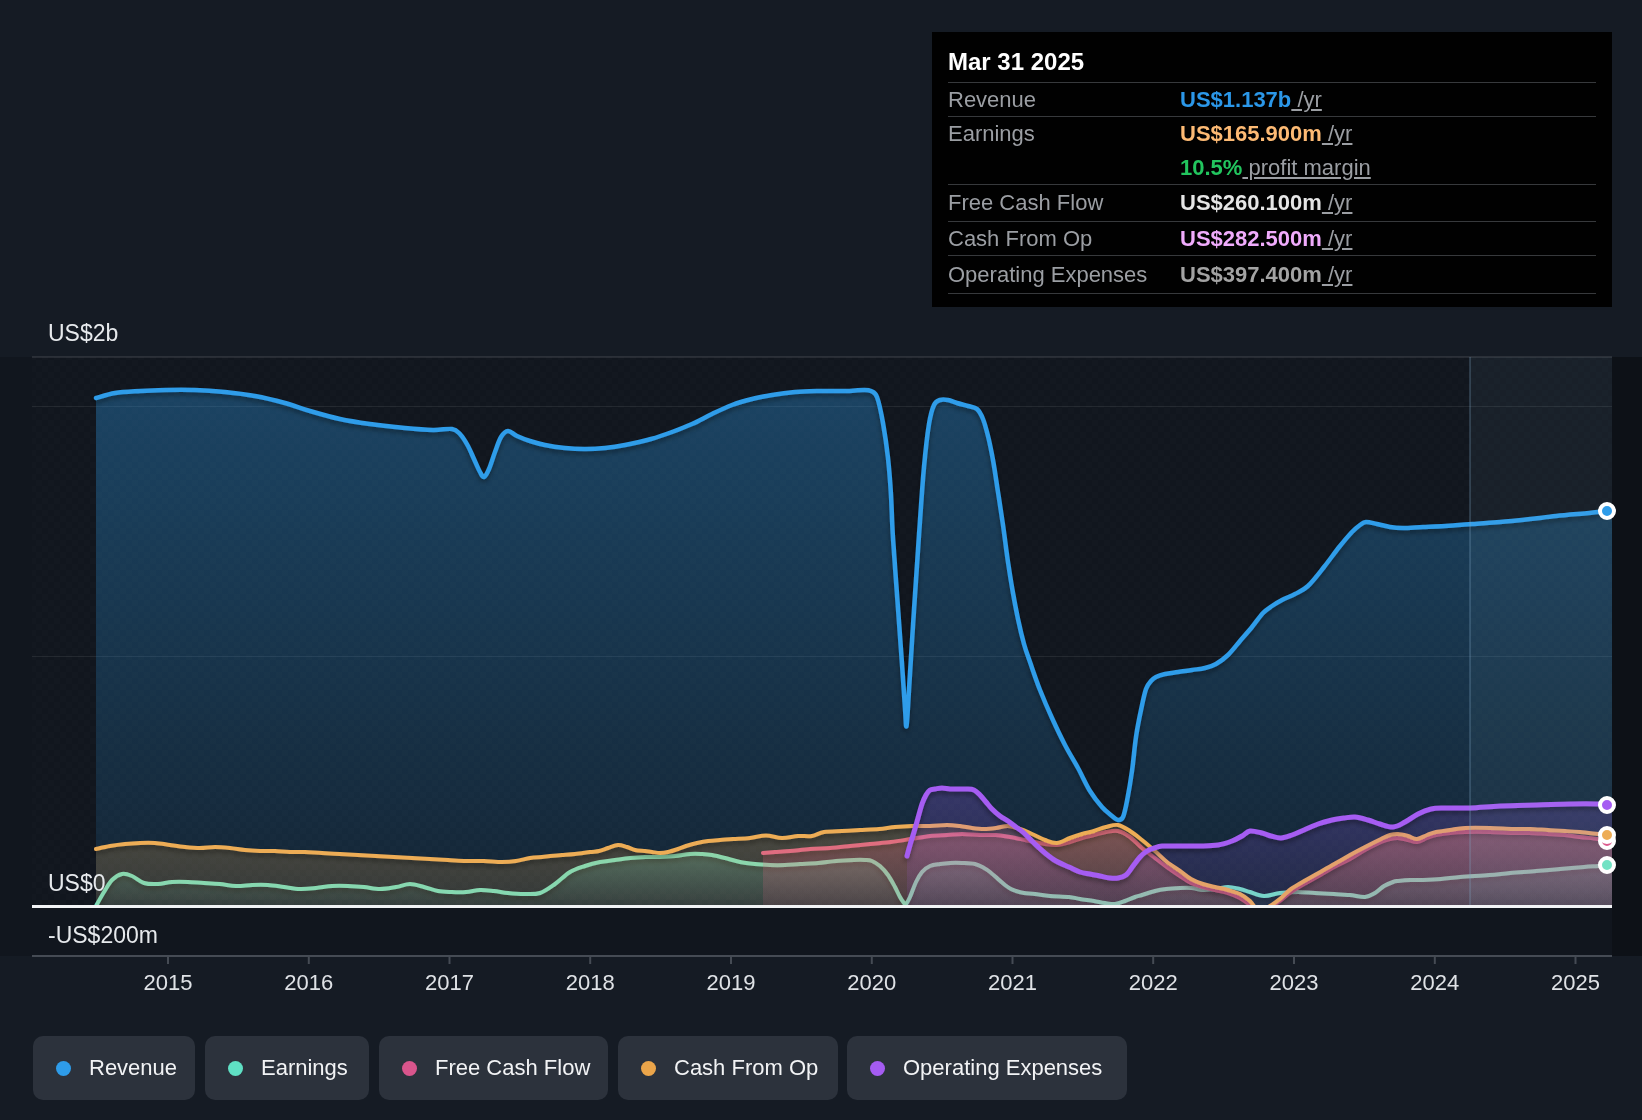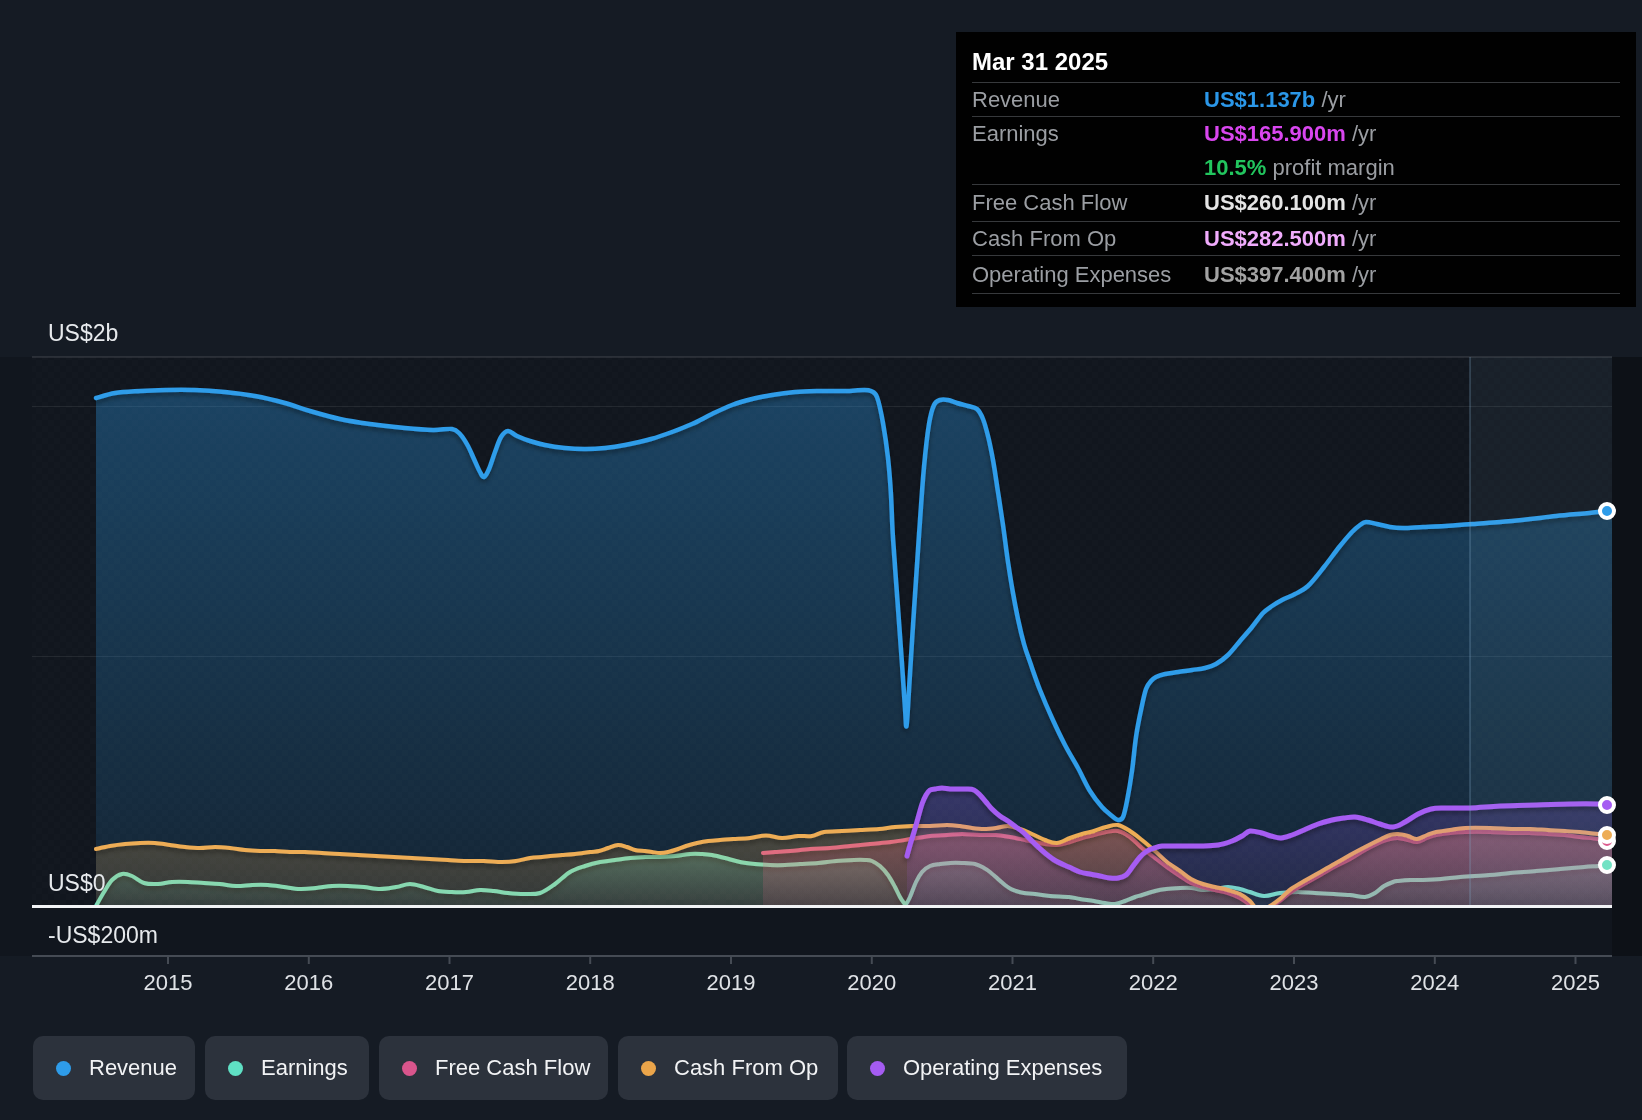--- a/index.html
+++ b/index.html
@@ -1,24 +1,24 @@
 <!DOCTYPE html>
 <html><head>
 <meta charset="utf-8">
 <style>
 html,body{margin:0;padding:0;}
 body{width:1642px;height:1120px;background:#151b24;overflow:hidden;position:relative;
 font-family:"Liberation Sans",sans-serif;}
 .abs{position:absolute;}
-.tooltip{position:absolute;left:932px;top:32px;width:680px;height:275px;background:#010101;margin-left:24px;}
+.tooltip{position:absolute;left:932px;top:32px;width:680px;height:275px;background:#010101;}
 .tt-title{height:50px;line-height:59px;padding-left:16px;color:#fff;font-size:24px;font-weight:700;}
 .tt-row{margin:0 16px;border-top:1px solid #37393c;display:flex;font-size:22px;color:#9b9ea3;}
 .tt-label{width:232px;}
 .tt-val{font-weight:700;}
-.tt-unit{color:#9b9ea3;font-weight:400;}
+.tt-unit{color:#9b9ea3;font-weight:400;text-decoration:underline;}
 .legend{position:absolute;top:1036px;height:64px;background:#2c323c;border-radius:10px;
 display:flex;align-items:center;padding-left:23px;box-sizing:border-box;
 font-size:22px;font-weight:500;color:#f2f3f5;}
 .dot{width:15px;height:15px;border-radius:50%;margin-right:18px;flex:0 0 auto;}
 </style>
 </head>
 <body>
 <svg class="abs" style="left:0;top:0" width="1642" height="1120" viewBox="0 0 1642 1120">
 <defs>
 <linearGradient id="grev" x1="0" y1="390" x2="0" y2="908" gradientUnits="userSpaceOnUse">
@@ -114,21 +114,21 @@
 
 </svg>
 <div class="tooltip">
   <div class="tt-title">Mar 31 2025</div>
   <div class="tt-row" style="height:33px;line-height:33px;">
     <div class="tt-label">Revenue</div>
     <div><span class="tt-val" style="color:#2b97e8">US$1.137b</span><span class="tt-unit"> /yr</span></div>
   </div>
   <div class="tt-row" style="height:67px;">
     <div class="tt-label" style="line-height:34px;">Earnings</div>
-    <div style="line-height:34px;"><span class="tt-val" style="color:#d946ef">US$165.900m</span><span class="tt-unit"> /yr</span><br>
+    <div style="line-height:34px;"><span class="tt-val" style="color:#fdba74">US$165.900m</span><span class="tt-unit"> /yr</span><br>
     <span class="tt-val" style="color:#22c55e">10.5%</span><span class="tt-unit"> profit margin</span></div>
   </div>
   <div class="tt-row" style="height:36px;line-height:36px;">
     <div class="tt-label">Free Cash Flow</div>
     <div><span class="tt-val" style="color:#e5e5e5">US$260.100m</span><span class="tt-unit"> /yr</span></div>
   </div>
   <div class="tt-row" style="height:33px;line-height:33px;">
     <div class="tt-label">Cash From Op</div>
     <div><span class="tt-val" style="color:#f0abfc">US$282.500m</span><span class="tt-unit"> /yr</span></div>
   </div>

